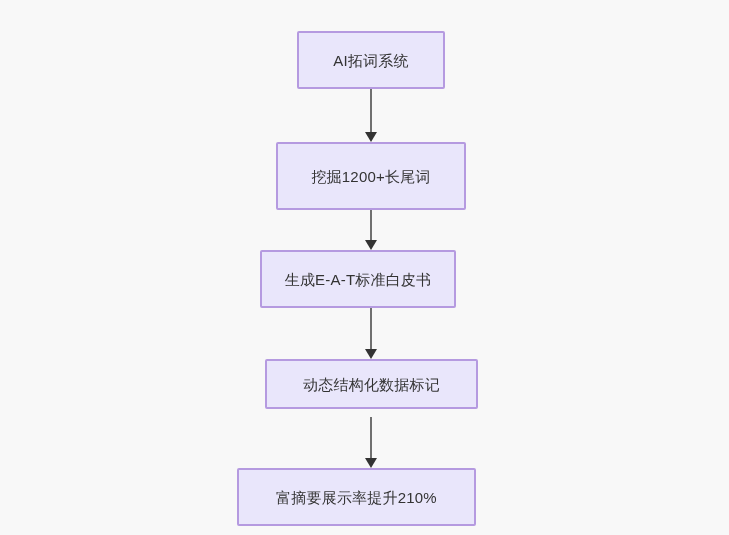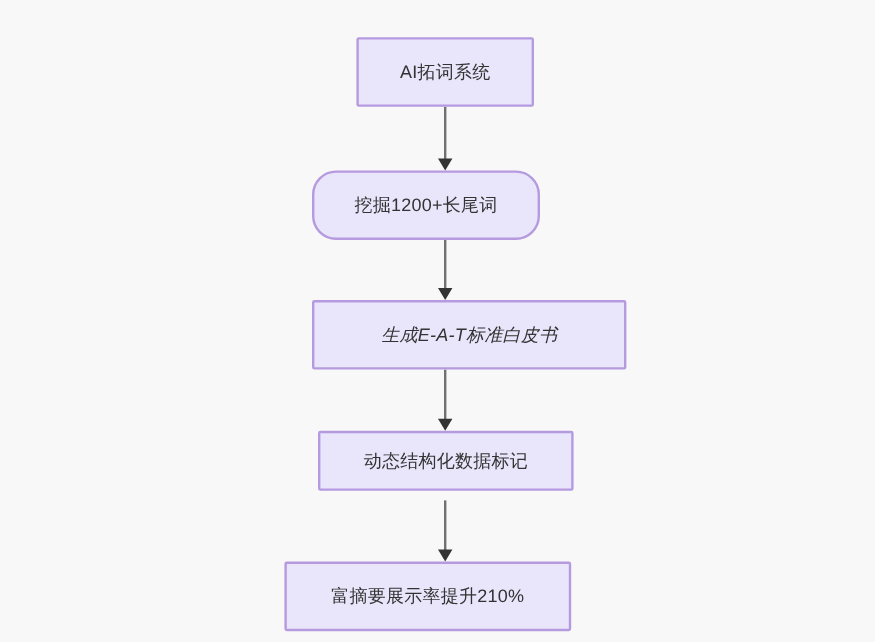--- a/index.html
+++ b/index.html
@@ -67,25 +67,25 @@
 
   <svg class="flow-edge" style="left:361px; top:399px; width:20px; height:51px;" viewBox="0 0 20 51">
     <line x1="10" y1="0" x2="10" y2="42" stroke="#707070" stroke-width="2"></line>
     <polygon points="4,41 16,41 10,51" fill="#333333"></polygon>
   </svg>
 
   <div class="flow-node" style="left:297px; top:13px; width:148px; height:58px;">
     <span class="flow-node-label">AI拓词系统</span>
   </div>
 
-  <div class="flow-node" style="left:260px; top:124px; width:190px; height:58px;border-radius:20px;">
+  <div class="flow-node" style="left:276px; top:124px; width:190px; height:68px;">
     <span class="flow-node-label">挖掘1200+长尾词</span>
   </div>
 
-  <div class="flow-node" style="left:260px; top:232px; width:262px; height:58px;font-style:italic;">
+  <div class="flow-node" style="left:260px; top:232px; width:196px; height:58px;">
     <span class="flow-node-label">生成E-A-T标准白皮书</span>
   </div>
 
   <div class="flow-node" style="left:265px; top:341px; width:213px; height:50px;">
     <span class="flow-node-label">动态结构化数据标记</span>
   </div>
 
   <div class="flow-node" style="left:237px; top:450px; width:239px; height:58px;">
     <span class="flow-node-label">富摘要展示率提升210%</span>
   </div>

